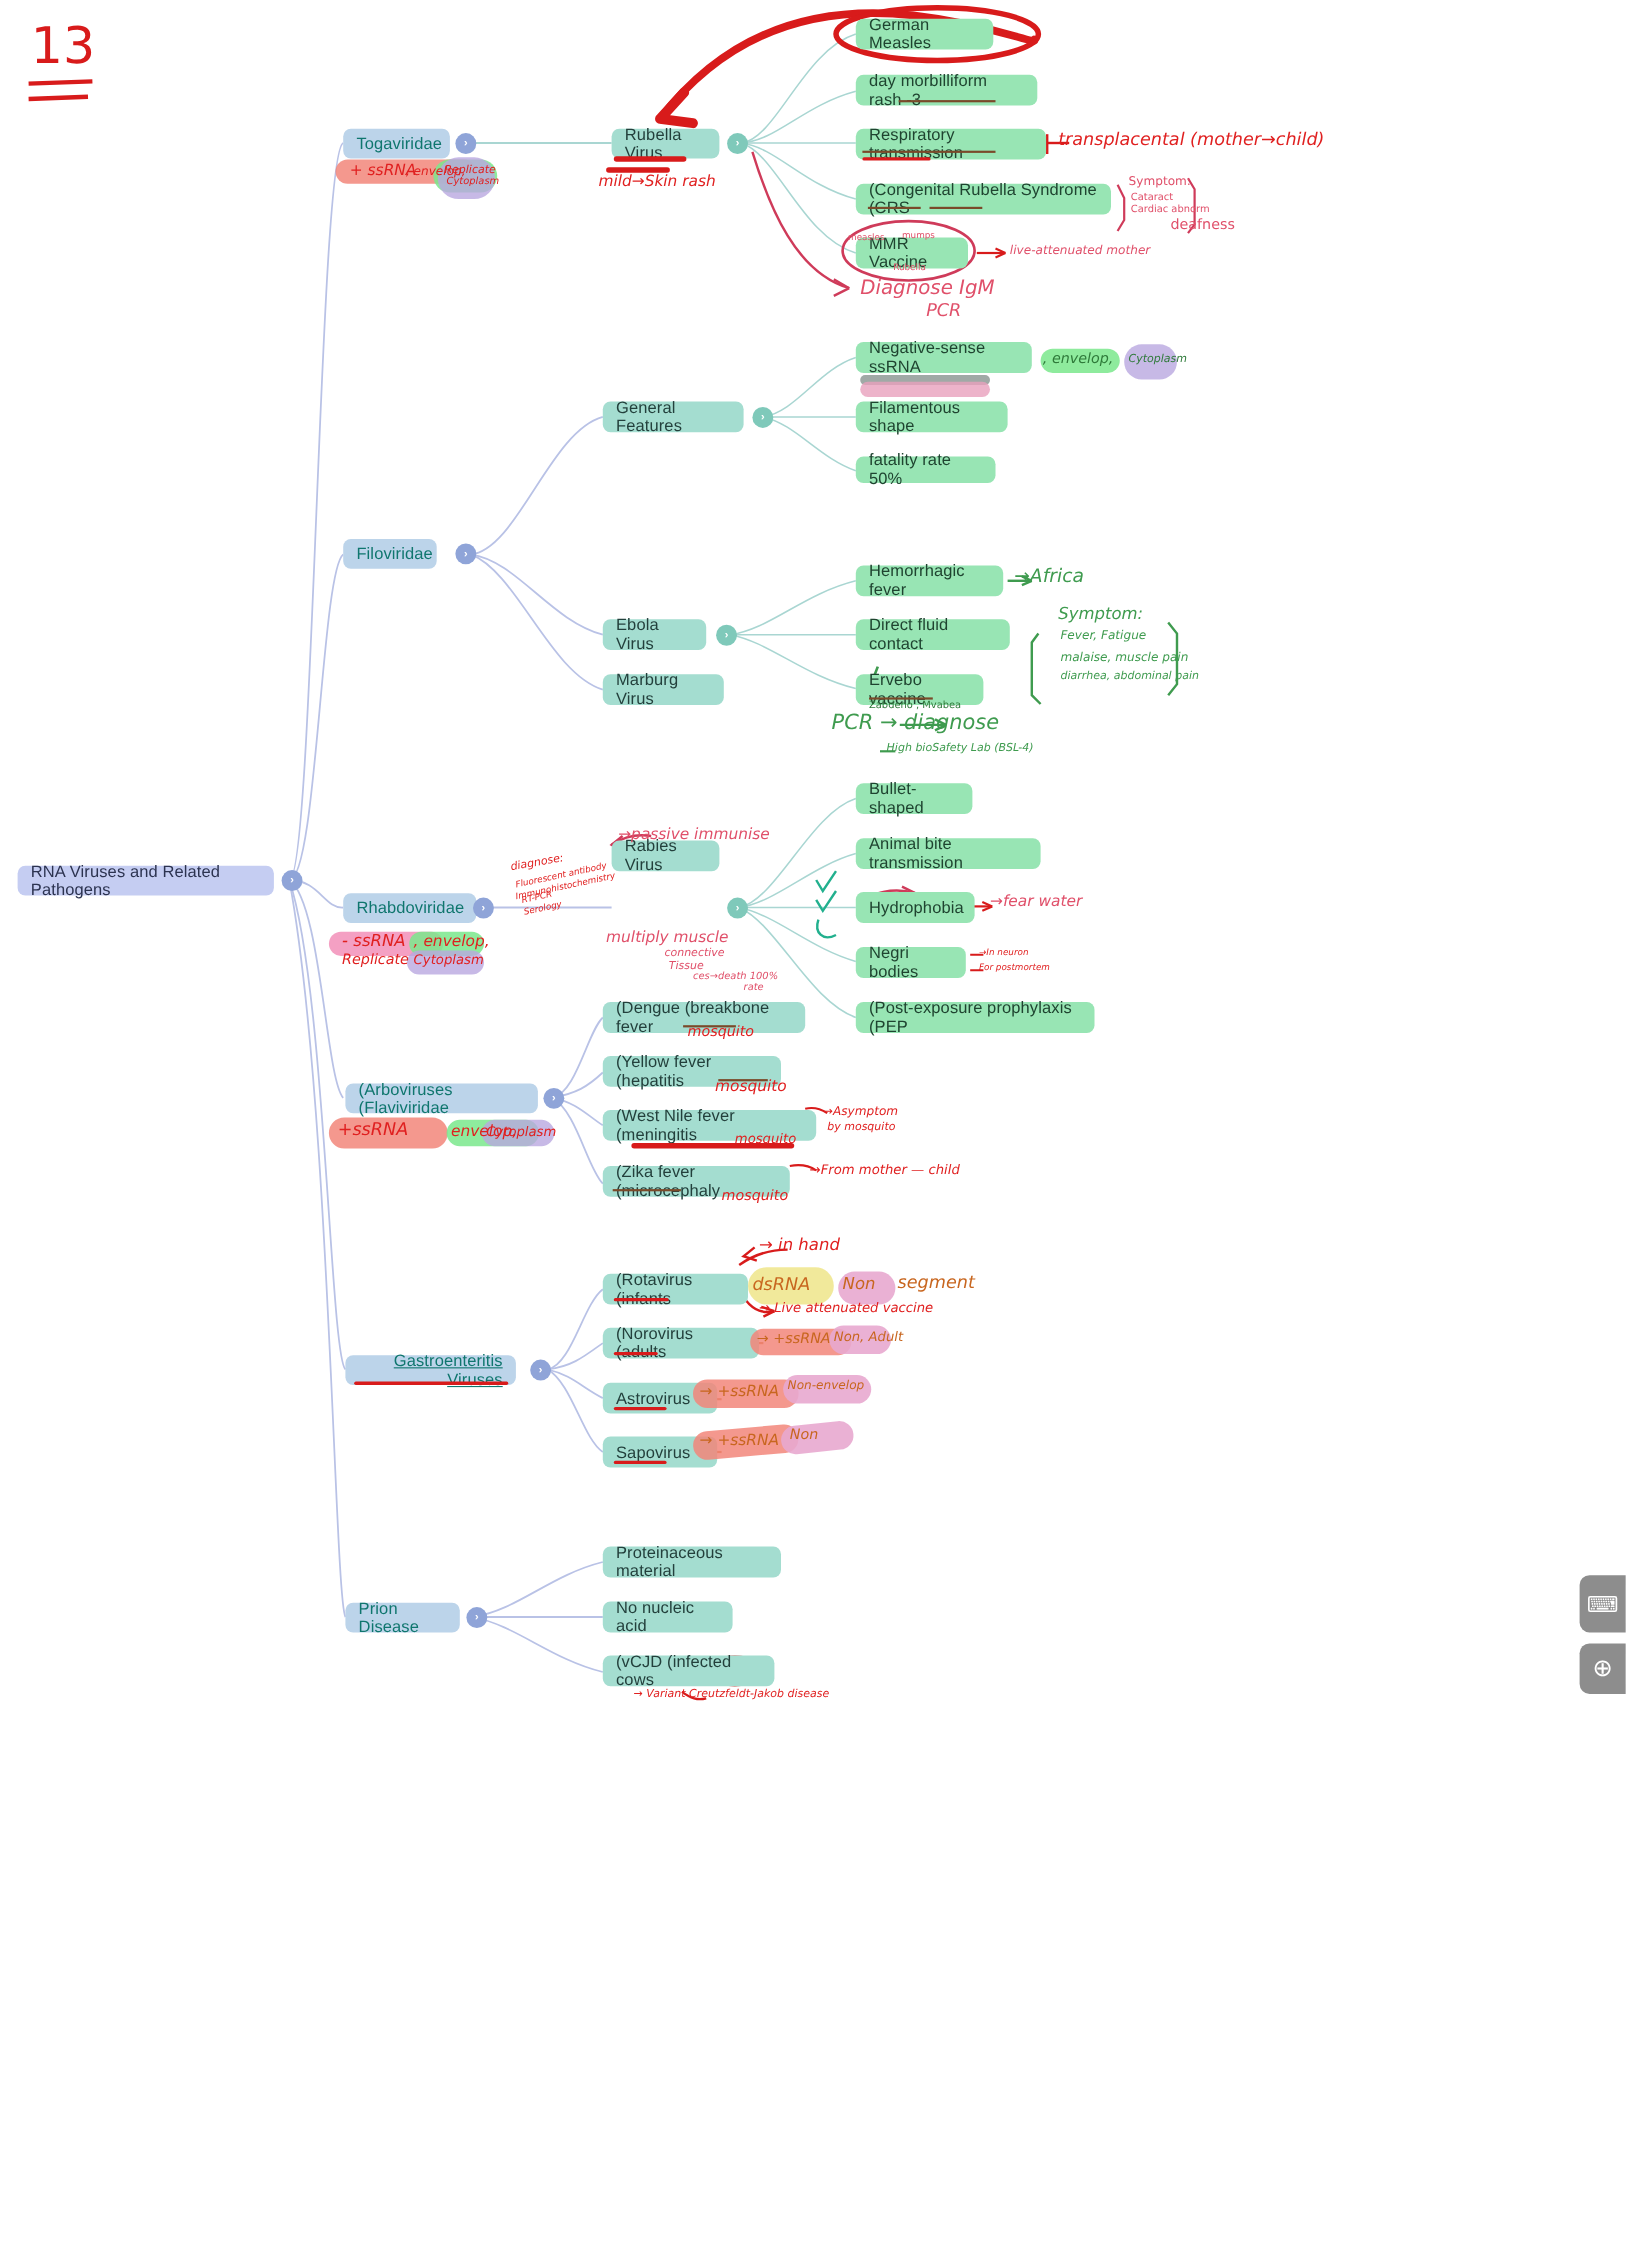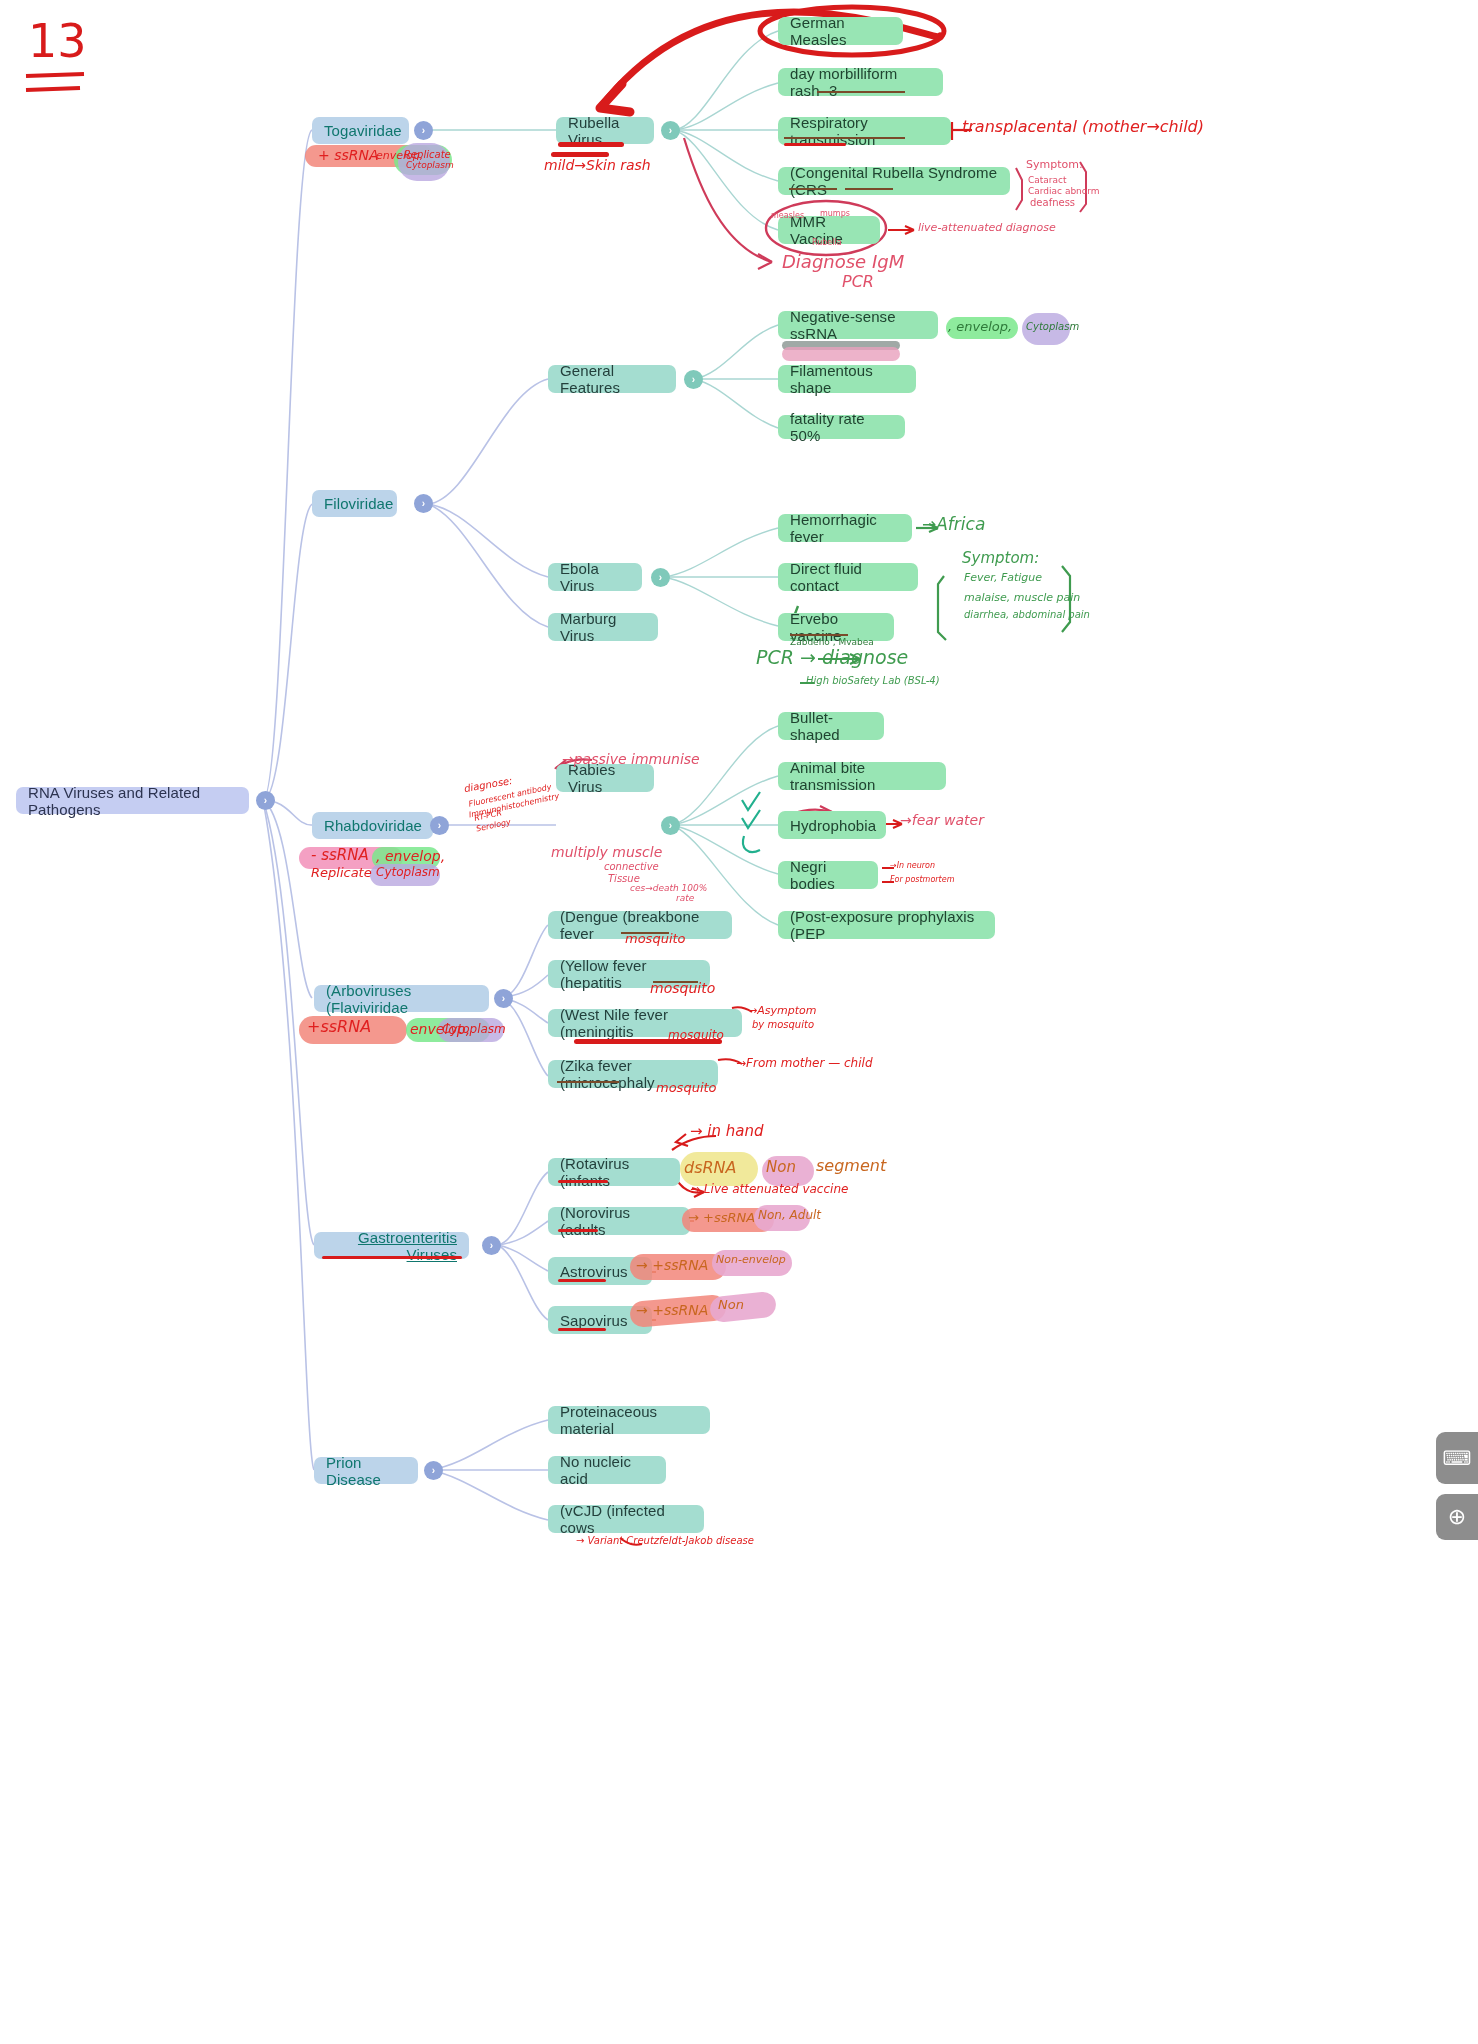--- a/index.html
+++ b/index.html
@@ -229,29 +229,29 @@
   <div class="hw hw-red it" style="left:962px;top:119px;font-size:16px;">transplacental (mother→child)</div>
 
   <div class="node n-green" style="left:778px;top:167px;width:232px;height:28px;">
     <span>(Congenital Rubella Syndrome (CRS</span>
   </div>
   <div class="uline ul-dark" style="left:789px;top:188px;width:48px;"></div>
   <div class="uline ul-dark" style="left:845px;top:188px;width:48px;"></div>
   <div class="hw hw-pink" style="left:1026px;top:159px;font-size:11px;">Symptom:</div>
   <div class="hw hw-pink" style="left:1028px;top:176px;font-size:9px;">Cataract</div>
   <div class="hw hw-pink" style="left:1028px;top:187px;font-size:9px;">Cardiac abnorm</div>
-  <div class="hw hw-pink" style="left:1030px;top:198px;font-size:10px;">deafness</div>
+  <div class="hw hw-pink" style="left:1064px;top:198px;font-size:13px;">deafness</div>
 
   <div class="node n-green" style="left:778px;top:216px;width:102px;height:28px;">
     <span>MMR Vaccine</span>
   </div>
   <div class="hw hw-pink" style="left:771px;top:212px;font-size:8px;">measles</div>
   <div class="hw hw-pink" style="left:820px;top:210px;font-size:8px;">mumps</div>
   <div class="hw hw-pink" style="left:812px;top:239px;font-size:8px;">Rubella</div>
-  <div class="hw hw-pink it" style="left:918px;top:222px;font-size:11px;">live-attenuated diagnose</div>
+  <div class="hw hw-pink it" style="left:918px;top:222px;font-size:11px;">live-attenuated mother</div>
 
   <div class="hw hw-pink it" style="left:782px;top:253px;font-size:18px;">Diagnose IgM</div>
   <div class="hw hw-pink it" style="left:842px;top:274px;font-size:16px;">PCR</div>
 
   <div class="node n-blue" style="left:312px;top:490px;width:85px;height:27px;">
     <span>Filoviridae</span>
   </div>
   <div class="bullet b-blue" style="left:414px;top:494px;">
       <span>›</span>
     </div>

